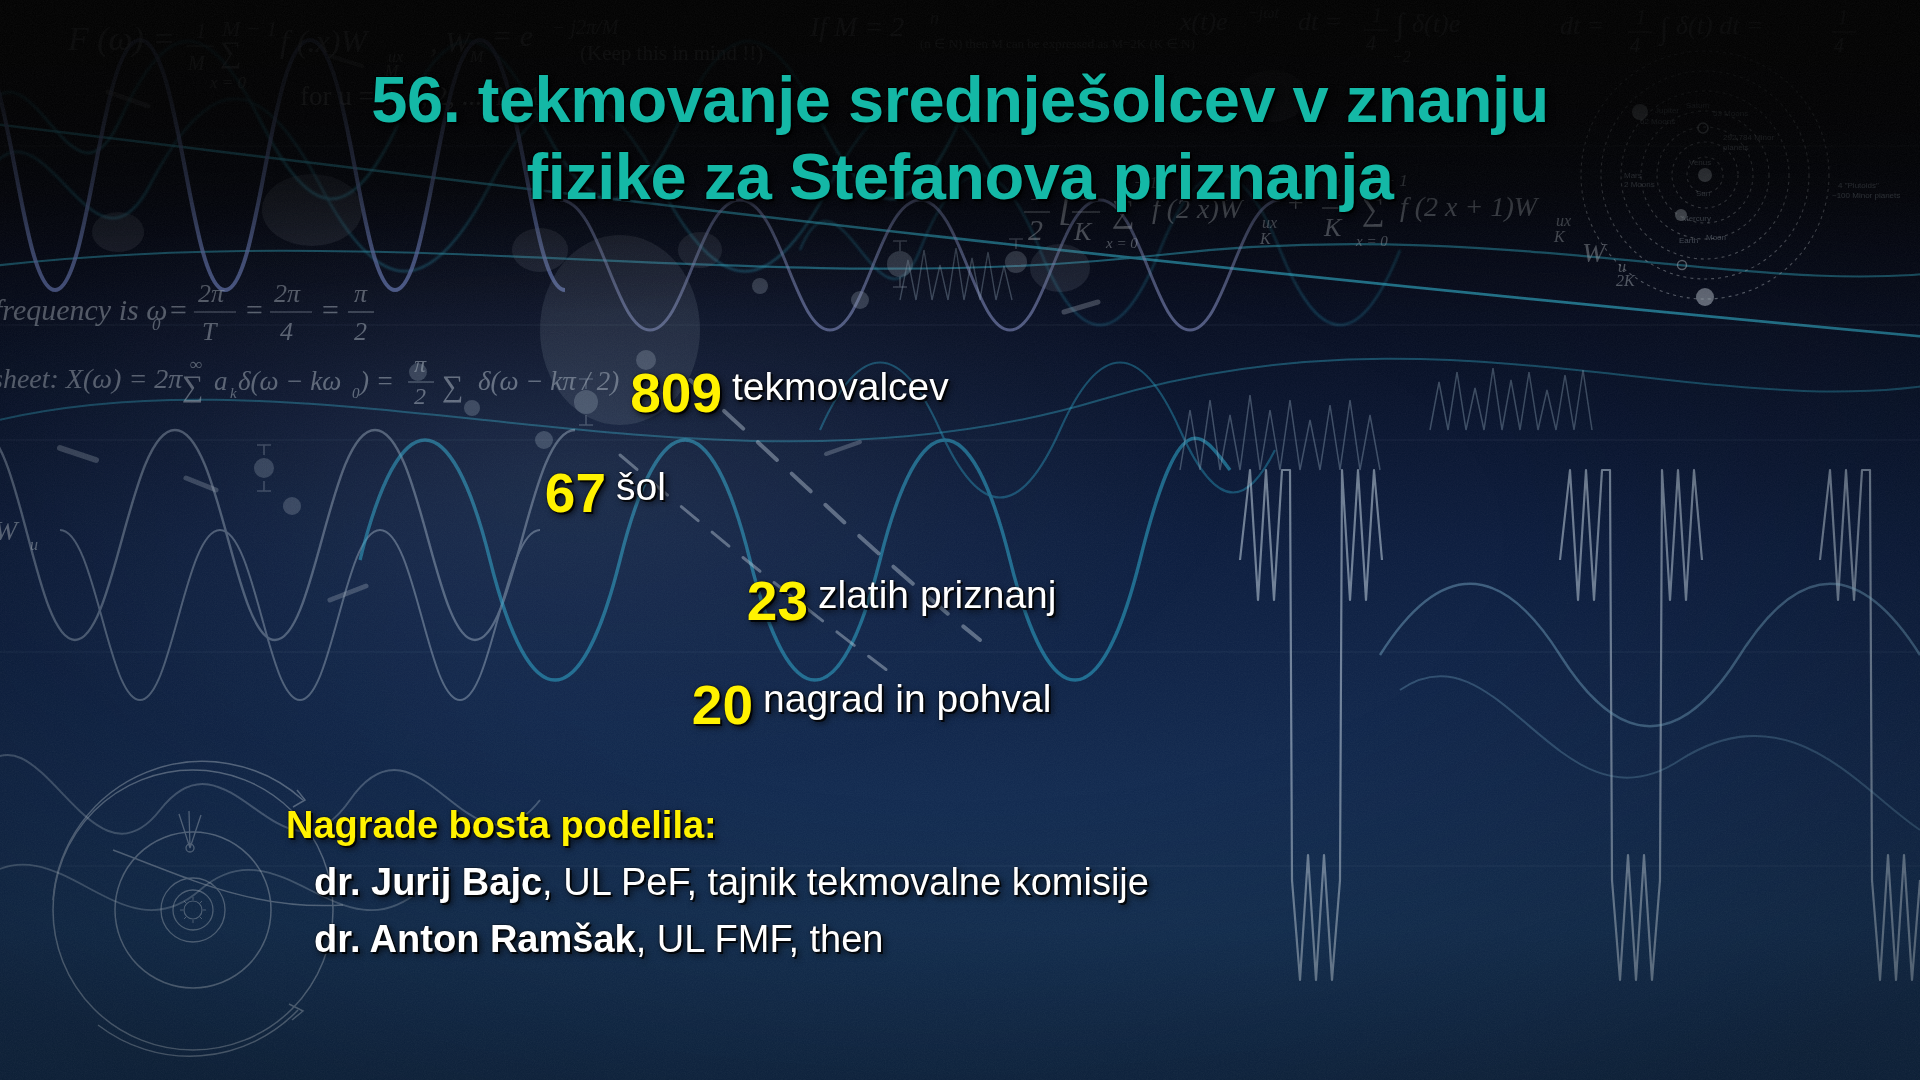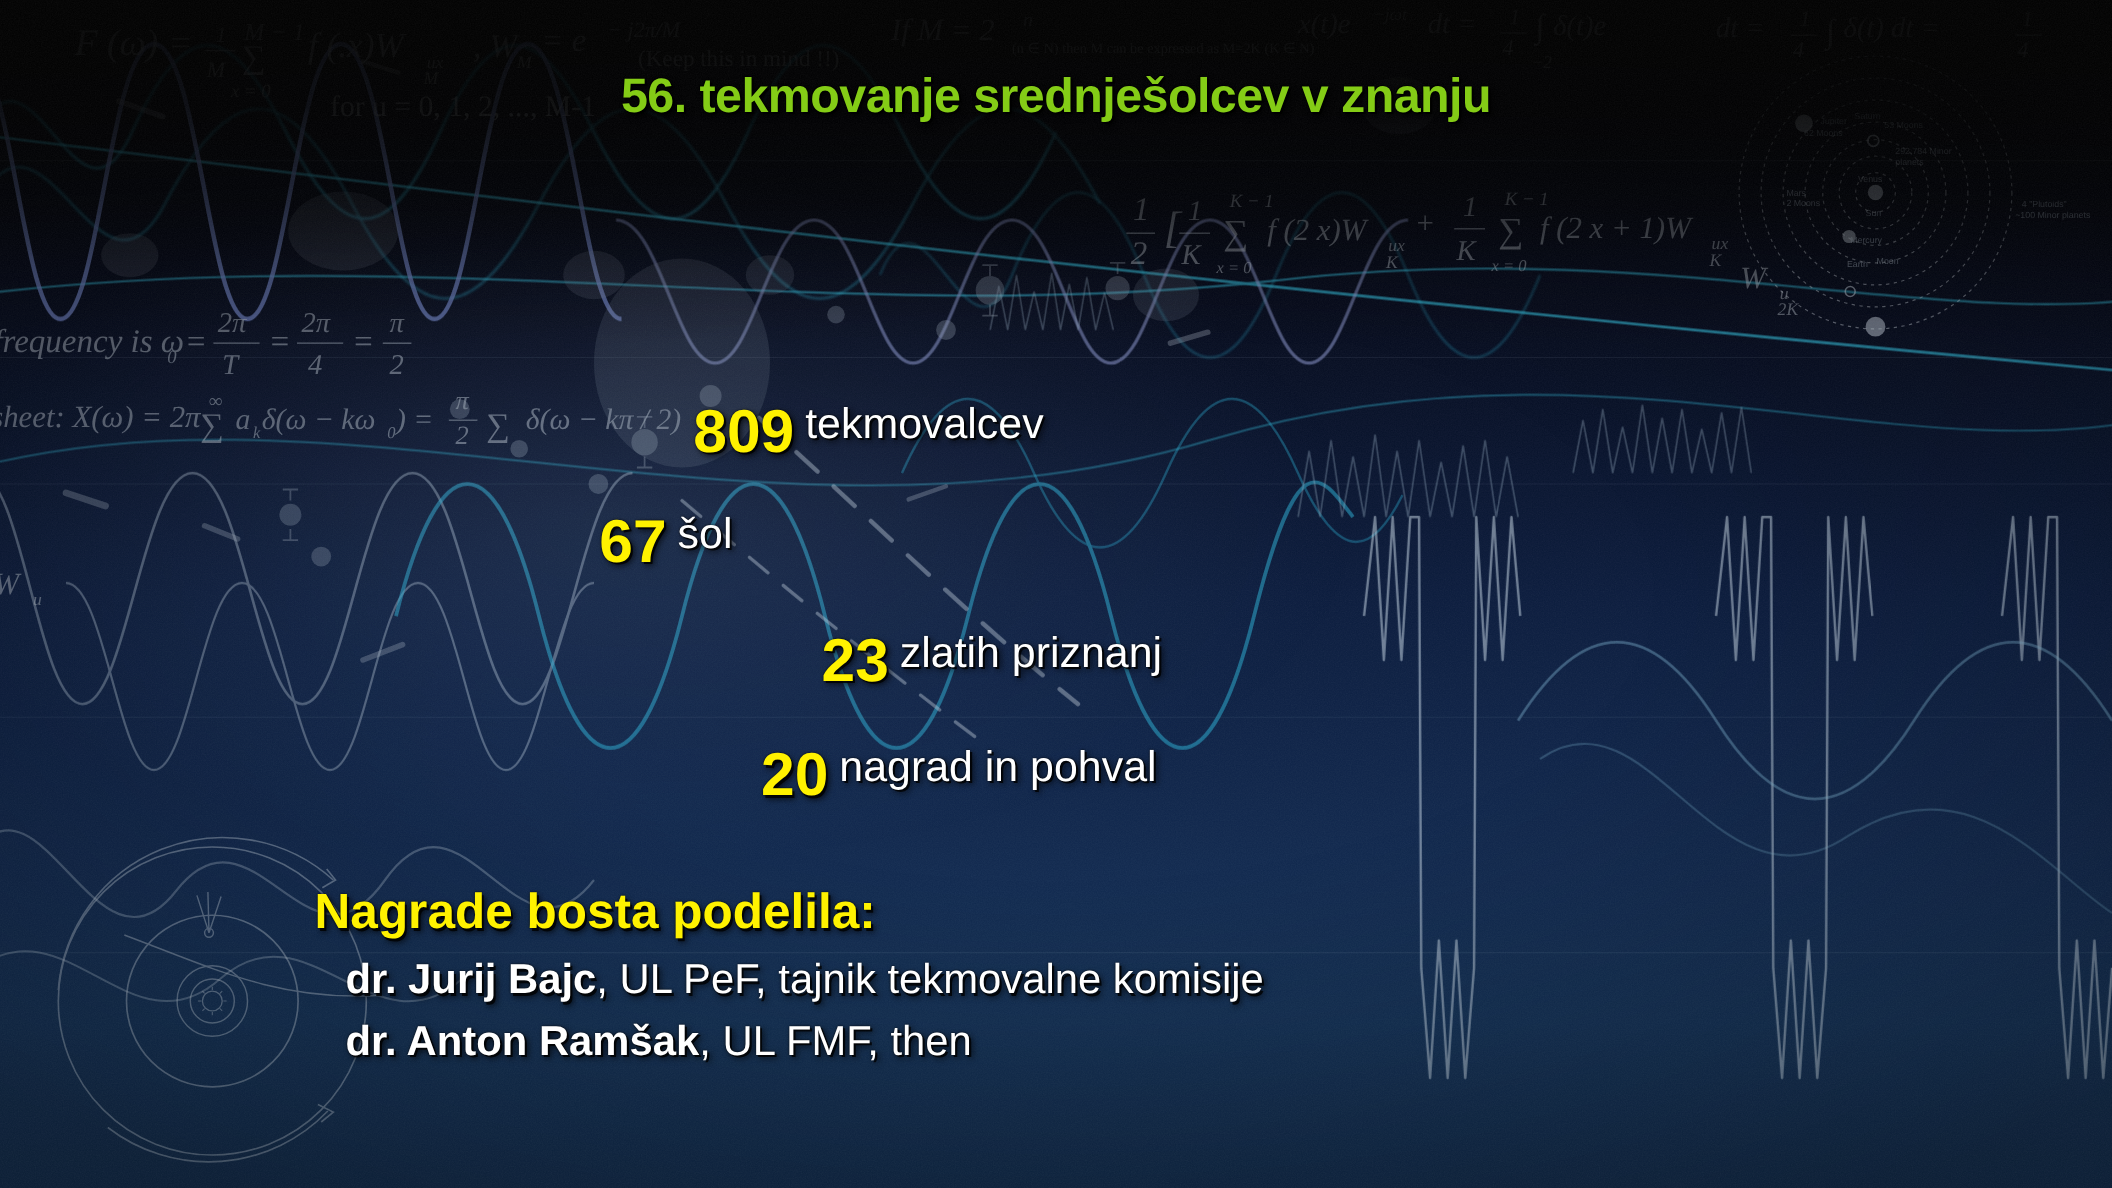--- a/index.html
+++ b/index.html
@@ -76,23 +76,23 @@
 
   
   #title-block {
     position: absolute;
     top: 62px;
     left: 0;
     width: 1920px;
     text-align: center;
   }
   .title-line {
-    font-size: 44px;
+    font-size: 65px;
     font-weight: bold;
-    color: #84cc16;
+    color: #14b8a6;
     line-height: 1.18;
     letter-spacing: -0.5px;
     text-shadow:
       0 0 2px rgba(0,0,0,0.95),
       2px 2px 0 rgba(0,0,0,0.85),
       3px 3px 6px rgba(0,0,0,0.8),
       -1px -1px 0 rgba(0,0,0,0.6);
     white-space: nowrap;
   }
 
@@ -149,21 +149,21 @@
   #stat-row-2 { position: absolute; top: 208px; left: 16px; width: 1920px; }
   #stat-row-3 { position: absolute; top: 312px; left: 0; width: 1842px; }
 
   
   #credits-block {
     position: absolute;
     left: 286px;
     top: 802px;
   }
   #credits-heading {
-    font-size: 45px;
+    font-size: 38px;
     font-weight: bold;
     color: #FFF200;
     line-height: 1.22;
     margin-bottom: 6px;
     text-shadow:
       0 0 2px rgba(0,0,0,0.9),
       2px 2px 0 rgba(0,0,0,0.8),
       3px 3px 6px rgba(0,0,0,0.75);
     white-space: nowrap;
   }
@@ -499,20 +499,21 @@
           </feComponentTransfer>
       </filter>
     </defs>
     <rect width="1920" height="1080" filter="url(#grain)"></rect>
   </svg>
 
   <div id="content">
 
     <div id="title-block">
       <div class="title-line">56. tekmovanje srednješolcev v znanju</div>
+      <div class="title-line">fizike za Stefanova priznanja</div>
     </div>
 
     <div id="stats-block">
 
       <div class="stat-row" id="stat-row-0">
         <span class="stat-inner">
           <span class="stat-num">809</span>
           <span class="stat-label">tekmovalcev</span>
         </span>
       </div>

